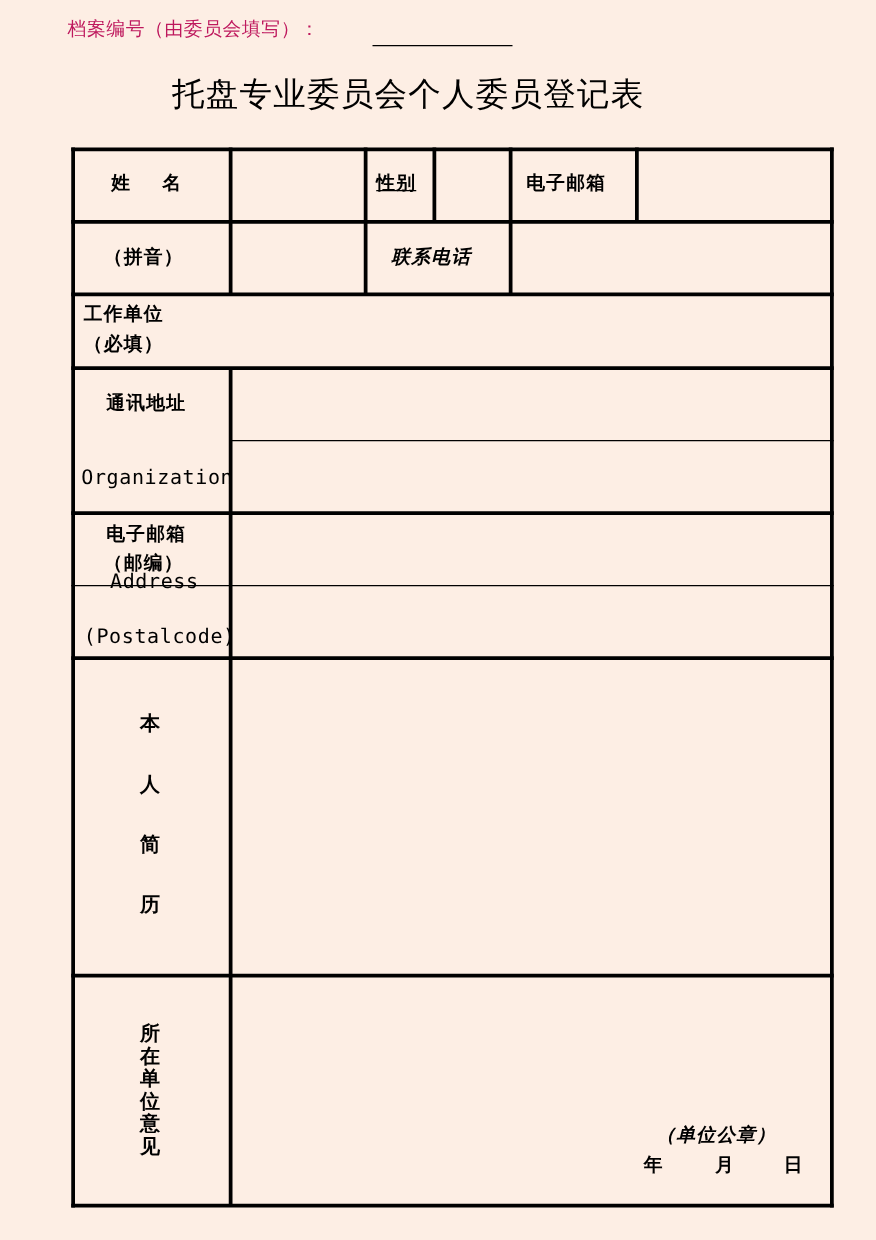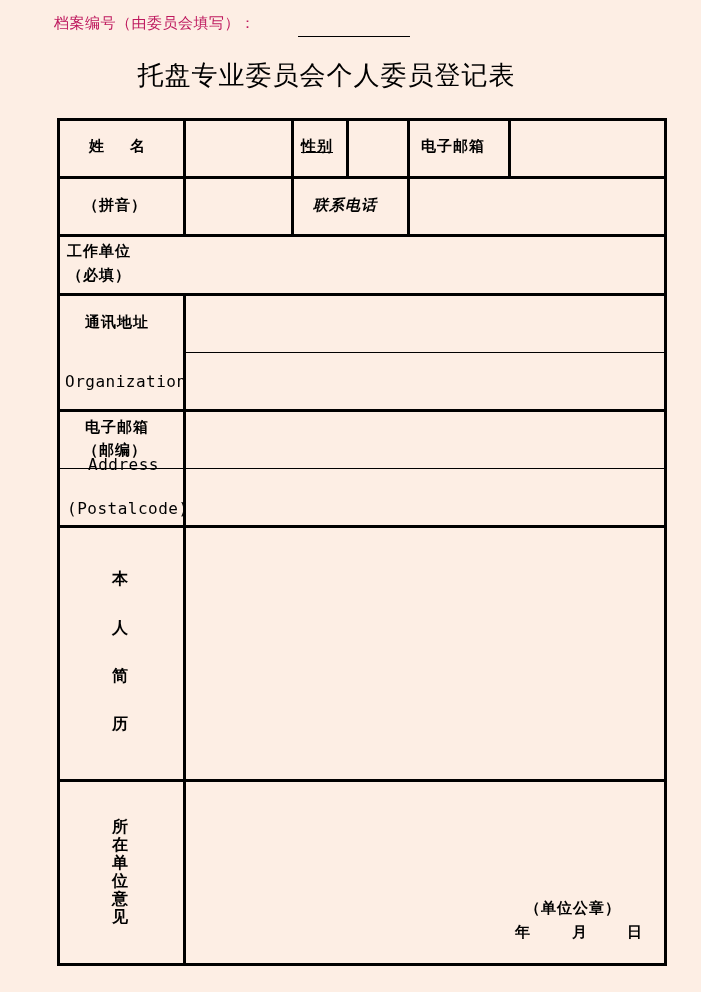--- a/index.html
+++ b/index.html
@@ -96,17 +96,17 @@
   <div class="field" style="left:129px;top:410px;width:478px;height:251px;"></div>
 
   <div class="vert" style="left:53px;top:700px;line-height:18px;">所</div>
   <div class="vert" style="left:53px;top:718px;line-height:18px;">在</div>
   <div class="vert" style="left:53px;top:736px;line-height:18px;">单</div>
   <div class="vert" style="left:53px;top:754px;line-height:18px;">位</div>
   <div class="vert" style="left:53px;top:772px;line-height:18px;">意</div>
   <div class="vert" style="left:53px;top:790px;line-height:18px;">见</div>
   <div class="field" style="left:129px;top:664px;width:478px;height:181px;"></div>
 
-  <div class="cell-text" style="left:468px;top:781px;">（单位公章）</div>
+  <div class="cell-text" style="left:468px;top:781px;font-style:italic;">（单位公章）</div>
   <div class="cell-text" style="left:458px;top:805px;">年</div>
   <div class="cell-text" style="left:515px;top:805px;">月</div>
   <div class="cell-text" style="left:570px;top:805px;">日</div>
 </div>
 
 </body></html>

